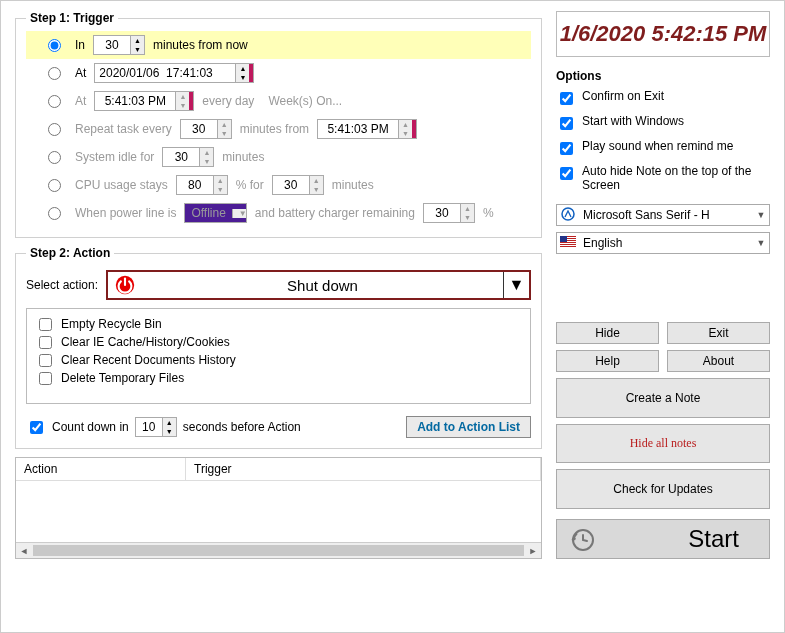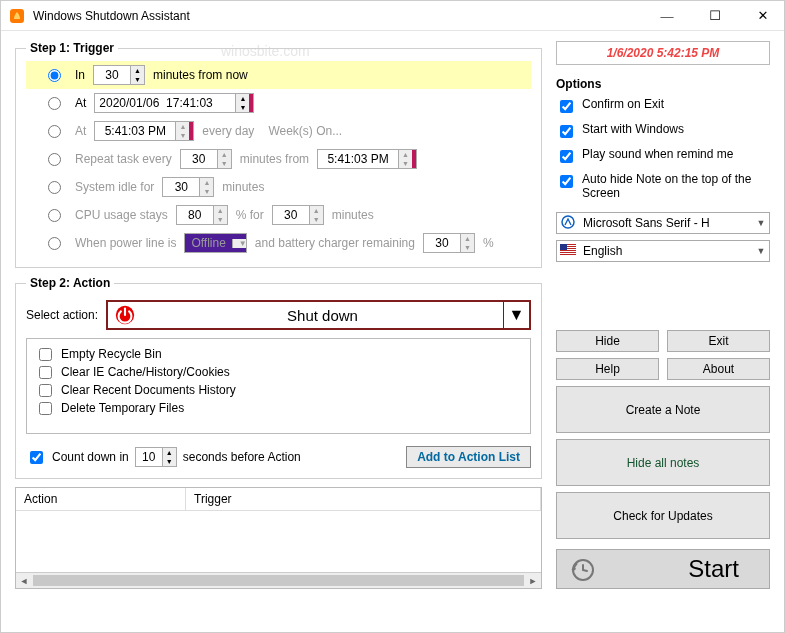--- a/index.html
+++ b/index.html
@@ -37,51 +37,39 @@
   .bottomrow { display: flex; align-items: center; gap: 6px; margin-top: 12px; font-size: 12px; }
   .btn { border: 1px solid #888; background: #eaeaea; font-size: 12px; height: 22px; padding: 0 10px; cursor: pointer; }
   .btn.blue { color: #0369a1; font-weight: bold; }
   .listbox { border: 1px solid #bbb; height: 102px; display: flex; flex-direction: column; }
   .listhead { display: flex; font-size: 12px; }
   .listhead div { border-right: 1px solid #ddd; border-bottom: 1px solid #ddd; padding: 4px 8px; background: #fff; }
   .listbody { flex: 1; background: #fff; }
   .hscroll { height: 16px; background: #eee; border-top: 1px solid #ccc; position: relative; }
   .hscroll .thumb { position: absolute; left: 17px; top: 2px; right: 17px; bottom: 2px; background: #c8c8c8; }
   .hscroll .arr { position: absolute; top: 0; bottom: 0; width: 16px; display: flex; align-items: center; justify-content: center; font-size:9px; color:#666; }
-  .clockbox { border: 1px solid #bbb; height: 24px; display: flex; align-items: center; justify-content: center; color: #ef4444; font-size: 12px; font-style: italic; font-weight: bold; }
+  .clockbox { border: 1px solid #bbb; height: 46px; display: flex; align-items: center; justify-content: center; color: #7f1d1d; font-size: 22px; font-style: italic; font-weight: bold; }
   .optbox { border: none; padding: 0; }
   .optbox .opthead { font-size: 12px; font-weight: bold; margin: 6px 0 6px 0; }
   .optrow { font-size: 12px; display: flex; align-items: flex-start; gap: 6px; margin: 6px 0; }
   .optrow label { line-height: 14px; }
   .selectrow { display: flex; align-items: center; border: 1px solid #aaa; height: 22px; background: #fff; font-size: 12px; }
   .selectrow .ico { width: 22px; text-align: center; }
   .selectrow .txt { flex: 1; padding: 0 4px; }
   .selectrow .dd { width: 16px; text-align: center; font-size: 9px; color: #555; cursor: pointer; }
   .btnrow { display: flex; gap: 8px; }
   .rbtn { flex: 1; height: 22px; border: 1px solid #aaa; background: #e6e6e6; font-size: 12px; cursor: pointer; }
   .startbtn { height: 40px; background: #d9d9d9; border: 1px solid #aaa; display: flex; align-items: center; justify-content: flex-end; padding-right: 30px; font-size: 24px; cursor: pointer; position: relative; margin-top: 4px; }
   .startbtn .sicon { position: absolute; left: 14px; top: 8px; }
-  .disabledbtn { color: #14532d; }
+  .disabledbtn { color: #b91c1c; font-family: Liberation Serif, serif; }
 </style>
 </head>
 <body>
 
 <div class="window">
-  <div class="titlebar">
-    <svg class="icon" viewBox="0 0 16 16">
-        <rect x="1" y="1" width="14" height="14" rx="3" fill="#ff7a00"></rect>
-        <path d="M5 11 C5 7 8 4 8 4 C8 4 11 7 11 11" fill="#ffd060"></path>
-      </svg>
-    <span class="title">Windows Shutdown Assistant</span>
-    <div class="winbtns">
-      <div class="winbtn">—</div>
-      <div class="winbtn">☐</div>
-      <div class="winbtn">✕</div>
-    </div>
-  </div>
 
   <div class="watermark">winosbite.com</div>
 
   <div class="content">
     <div class="leftcol">
 
       <fieldset class="box">
         <legend>Step 1: Trigger</legend>
 
         <div class="triggerrow sel">

